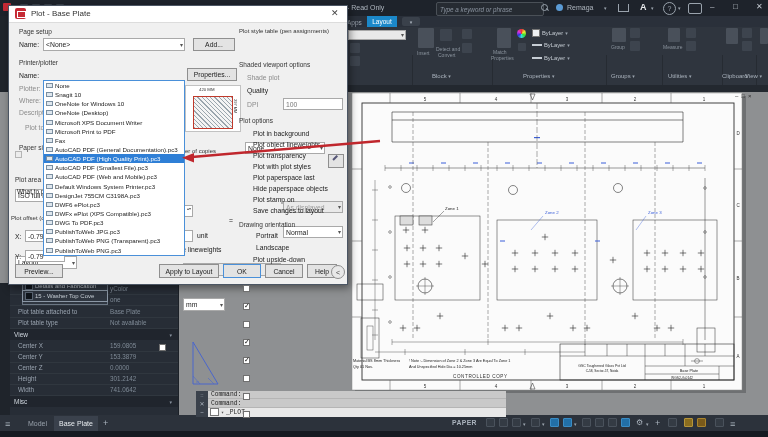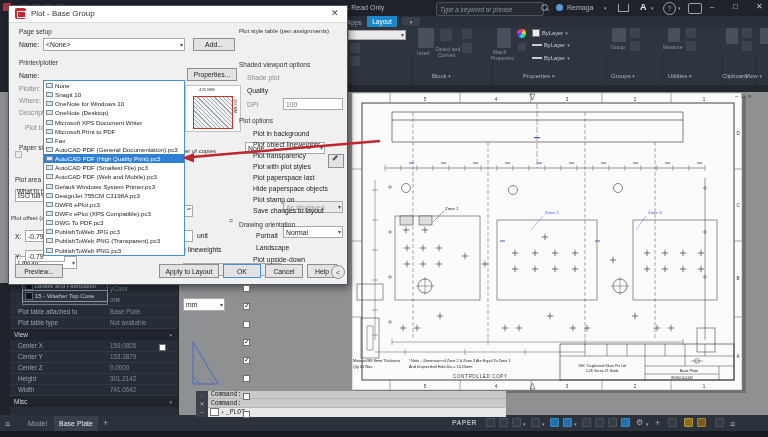--- a/index.html
+++ b/index.html
@@ -440,21 +440,21 @@
     <div class="abs sic" style="left:684px;top:3px;background:#8a6d1f;border-color:#b6953a;"></div>
     <div class="abs sic" style="left:697px;top:3px;background:#7a5a1a;border-color:#a8842e;"></div>
     <div class="abs sic" style="left:715px;top:3px;"></div>
     <div class="abs" style="left:730px;top:4px;font-size:9px;color:#aab3bd;">≡</div>
   </div>
   <div class="abs bottombar"></div>
 
   <div class="abs dialog">
     <div class="abs dtitle">
       <div class="abs plogo" style="left:6px;top:2px;"></div>
-      <div class="abs txt" style="left:22px;top:3px;">Plot - Base Group</div>
+      <div class="abs txt" style="left:22px;top:3px;">Plot - Base Plate</div>
       <div class="abs" style="left:322px;top:2px;font-size:9px;color:#444;">✕</div>
     </div>
 
     <div class="abs sec" style="left:10px;top:22px;">Page setup</div>
     <div class="abs lb" style="left:10px;top:35px;">Name:</div>
     <div class="abs cmb" style="left:34px;top:32px;width:142px;height:13px;">&lt;None&gt;</div>
     <div class="abs btn" style="left:184px;top:32px;width:42px;height:13px;">Add...</div>
 
     <div class="abs sec" style="left:10px;top:53px;">Printer/plotter</div>
     <div class="abs lb" style="left:10px;top:66px;">Name:</div>

